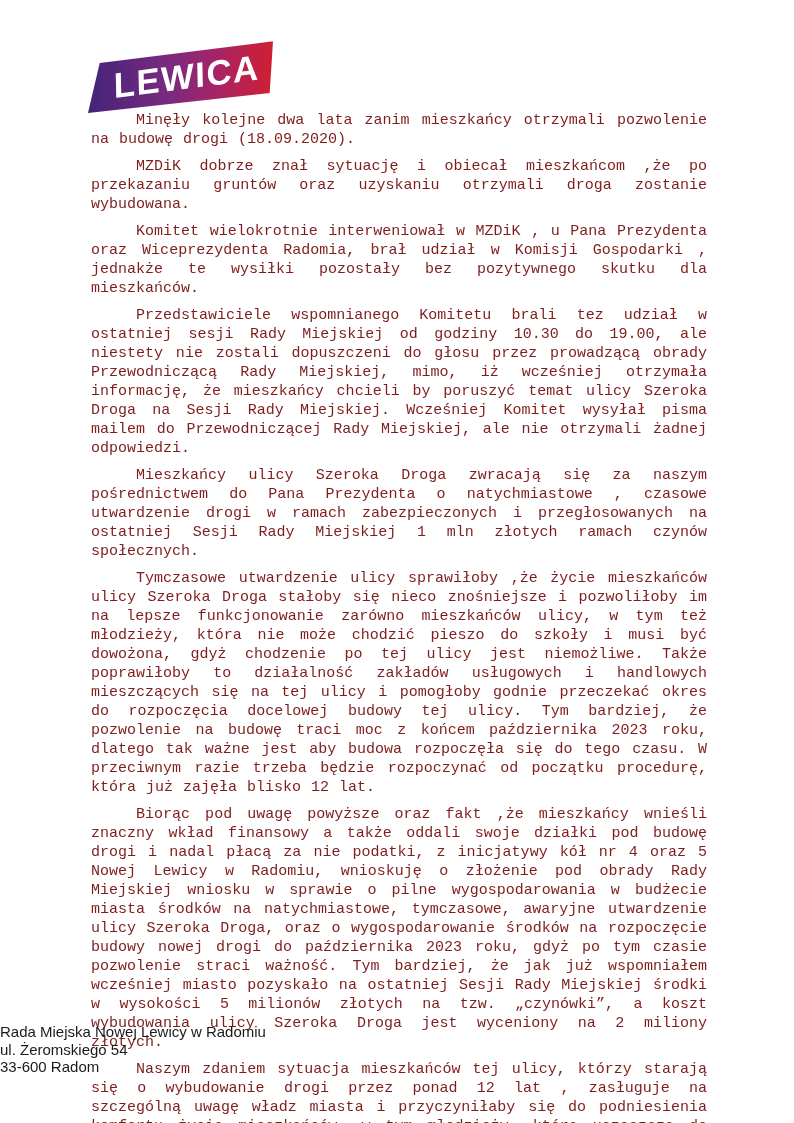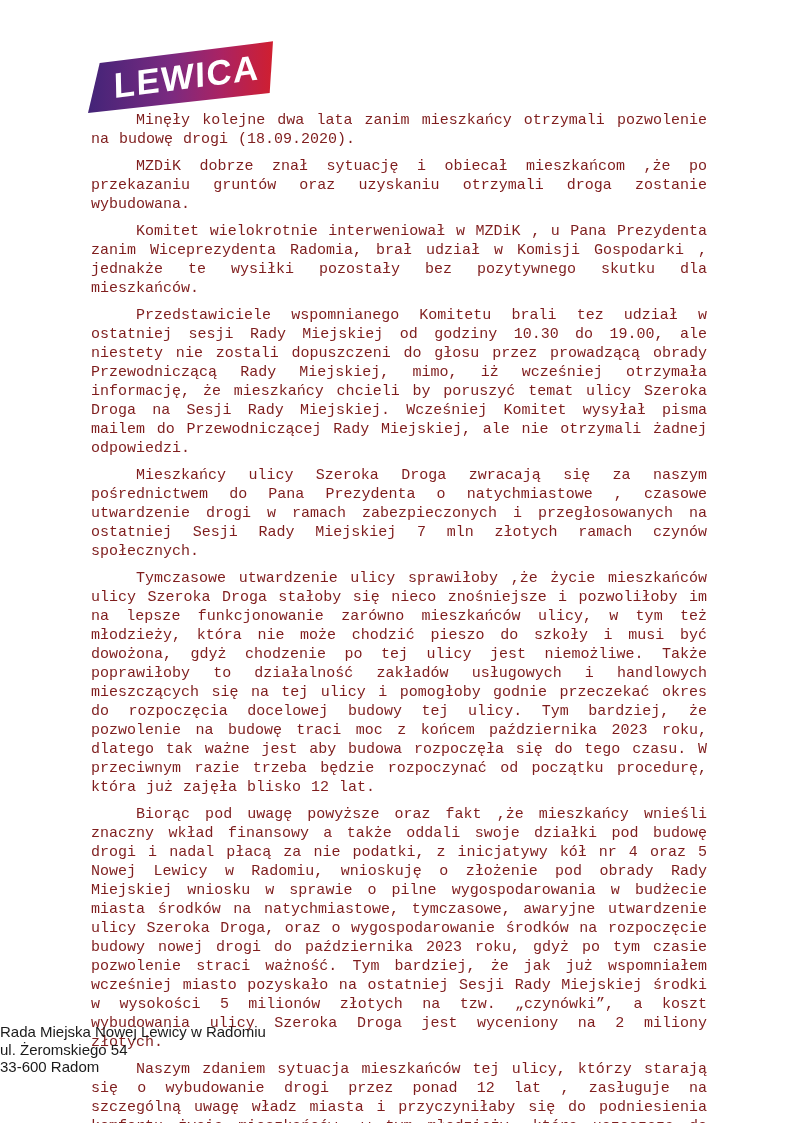--- a/index.html
+++ b/index.html
@@ -70,23 +70,23 @@
         </linearGradient>
       </defs>
       <polygon points="13.7,27 187,5.3 183.7,57 2,77" fill="url(#lewicaGrad)"></polygon>
       <text transform="translate(28,62) rotate(-7.3) skewX(-6)" x="0" y="0" font-size="35" fill="#ffffff">LEWICA</text>
     </svg>
   </div>
 
   <div class="doc-body">
     <p>Minęły kolejne dwa lata zanim mieszkańcy otrzymali pozwolenie na budowę drogi (18.09.2020).</p>
     <p>MZDiK dobrze znał sytuację i obiecał mieszkańcom ,że po przekazaniu gruntów oraz uzyskaniu otrzymali droga zostanie wybudowana.</p>
-    <p>Komitet wielokrotnie interweniował w MZDiK , u Pana Prezydenta zanim Wiceprezydenta Radomia, brał udział w Komisji Gospodarki , jednakże te wysiłki pozostały bez pozytywnego skutku dla mieszkańców.</p>
+    <p>Komitet wielokrotnie interweniował w MZDiK , u Pana Prezydenta oraz Wiceprezydenta Radomia, brał udział w Komisji Gospodarki , jednakże te wysiłki pozostały bez pozytywnego skutku dla mieszkańców.</p>
     <p>Przedstawiciele wspomnianego Komitetu brali tez udział w ostatniej sesji Rady Miejskiej od godziny 10.30 do 19.00, ale niestety nie zostali dopuszczeni do głosu przez prowadzącą obrady Przewodniczącą Rady Miejskiej, mimo, iż wcześniej otrzymała informację, że mieszkańcy chcieli by poruszyć temat ulicy Szeroka Droga na Sesji Rady Miejskiej. Wcześniej Komitet wysyłał pisma mailem do Przewodniczącej Rady Miejskiej, ale nie otrzymali żadnej odpowiedzi.</p>
-    <p>Mieszkańcy ulicy Szeroka Droga zwracają się za naszym pośrednictwem do Pana Prezydenta o natychmiastowe , czasowe utwardzenie drogi w ramach zabezpieczonych i przegłosowanych na ostatniej Sesji Rady Miejskiej 7 mln złotych ramach czynów społecznych.</p>
+    <p>Mieszkańcy ulicy Szeroka Droga zwracają się za naszym pośrednictwem do Pana Prezydenta o natychmiastowe , czasowe utwardzenie drogi w ramach zabezpieczonych i przegłosowanych na ostatniej Sesji Rady Miejskiej 1 mln złotych ramach czynów społecznych.</p>
     <p>Tymczasowe utwardzenie ulicy sprawiłoby ,że życie mieszkańców ulicy Szeroka Droga stałoby się nieco znośniejsze i pozwoliłoby im na lepsze funkcjonowanie zarówno mieszkańców ulicy, w tym też młodzieży, która nie może chodzić pieszo do szkoły i musi być dowożona, gdyż chodzenie po tej ulicy jest niemożliwe. Także poprawiłoby to działalność zakładów usługowych i handlowych mieszczących się na tej ulicy i pomogłoby godnie przeczekać okres do rozpoczęcia docelowej budowy tej ulicy. Tym bardziej, że pozwolenie na budowę traci moc z końcem października 2023 roku, dlatego tak ważne jest aby budowa rozpoczęła się do tego czasu. W przeciwnym razie trzeba będzie rozpoczynać od początku procedurę, która już zajęła blisko 12 lat.</p>
     <p>Biorąc pod uwagę powyższe oraz fakt ,że mieszkańcy wnieśli znaczny wkład finansowy a także oddali swoje działki pod budowę drogi i nadal płacą za nie podatki, z inicjatywy kół nr 4 oraz 5 Nowej Lewicy w Radomiu, wnioskuję o złożenie pod obrady Rady Miejskiej wniosku w sprawie o pilne wygospodarowania w budżecie miasta środków na natychmiastowe, tymczasowe, awaryjne utwardzenie ulicy Szeroka Droga, oraz o wygospodarowanie środków na rozpoczęcie budowy nowej drogi do października 2023 roku, gdyż po tym czasie pozwolenie straci ważność. Tym bardziej, że jak już wspomniałem wcześniej miasto pozyskało na ostatniej Sesji Rady Miejskiej środki w wysokości 5 milionów złotych na tzw. „czynówki”, a koszt wybudowania ulicy Szeroka Droga jest wyceniony na 2 miliony złotych.</p>
     <p>Naszym zdaniem sytuacja mieszkańców tej ulicy, którzy starają się o wybudowanie drogi przez ponad 12 lat , zasługuje na szczególną uwagę władz miasta i przyczyniłaby się do podniesienia komfortu życia mieszkańców, w tym młodzieży, która uczęszcza do szkół,</p>
   </div>
 
   <div class="footer">
     <div>Rada Miejska Nowej Lewicy w Radomiu</div>
     <div>ul. Żeromskiego 54</div>
     <div>33-600 Radom</div>
   </div>

